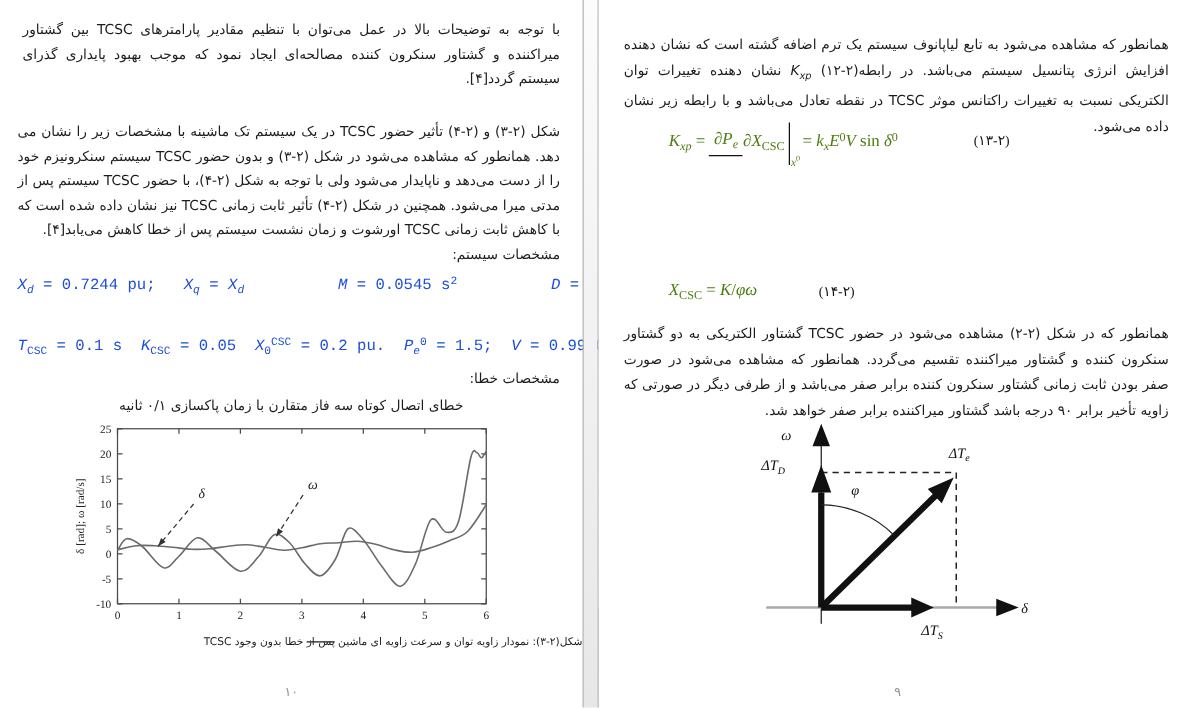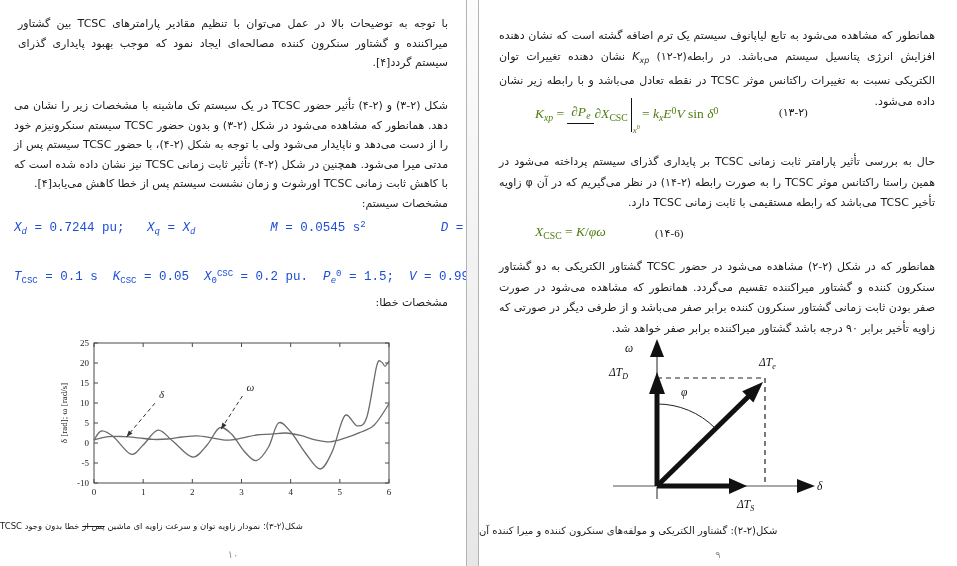--- a/index.html
+++ b/index.html
@@ -47,21 +47,21 @@
   .tk-sub{vertical-align:-3px;font-size:72%;}
   .tk-sup{vertical-align:4px;font-size:72%;}
   .tk-strike{text-decoration:line-through;}
   .frac{display:inline-flex;align-items:flex-end;margin:0 3px;line-height:1.25;}
   .fnum{border-bottom:1px solid #111;padding:0 4px 1px 4px;}
   .fden{padding-top:1px;}
   .evalwrap{display:inline-flex;align-items:flex-end;height:36px;margin-right:3px;}
   .evalbar{border-left:1.2px solid #111;height:34px;display:inline-block;}
   .evalsub{font-size:9px;position:relative;top:3px;left:1px;}
   .figure-caption{
-    position:absolute;direction:rtl;width:100%;text-align:left;color:#1c1c1c;margin-top:12px;
+    position:absolute;direction:rtl;width:100%;text-align:right;color:#1c1c1c;
   }
   #caption-left{top:509px;font-size:8.5px;}
   #caption-right{top:513px;font-size:10px;}
   .page-number{
     position:absolute;top:549px;width:100%;text-align:center;
     font-size:10px;color:#8f8f8f;
   }
   .tick{font-family:"Liberation Serif","DejaVu Sans",serif;font-size:9px;fill:#222;}
   .ann{font-family:"Liberation Serif","DejaVu Sans",serif;font-style:italic;font-size:11px;fill:#222;}
   .dlabel{font-family:"Liberation Serif","DejaVu Sans",serif;font-style:italic;font-size:11.5px;fill:#111;}
@@ -77,20 +77,21 @@
 
   <div class="para" style="top:96px;right:18px;left:14px;">شکل (۲-۳) و (۲-۴) تأثیر حضور TCSC در یک سیستم تک ماشینه با مشخصات زیر را نشان می دهد. همانطور که مشاهده می‌شود در شکل (۲-۳) و بدون حضور TCSC سیستم سنکرونیزم خود را از دست می‌دهد و ناپایدار می‌شود ولی با توجه به شکل (۲-۴)، با حضور TCSC سیستم پس از مدتی میرا می‌شود. همچنین در شکل (۲-۴) تأثیر ثابت زمانی TCSC نیز نشان داده شده است که با کاهش ثابت زمانی TCSC اورشوت و زمان نشست سیستم پس از خطا کاهش می‌یابد[۴].</div>
 
   <div class="label-line" style="top:197px;right:18px;">مشخصات سیستم:</div>
 
   <div class="eqline" style="top:220px;left:14px;"><span class="tk-i">X</span><span class="tk-sub tk-i">d</span><span> = 0.7244 pu;   </span><span class="tk-i">X</span><span class="tk-sub tk-i">q</span><span> = </span><span class="tk-i">X</span><span class="tk-sub tk-i">d</span><span>          </span><span class="tk-i">M</span><span> = 0.0545 s</span><span class="tk-sup">2</span><span>          </span><span class="tk-i">D</span><span> = 0.0055 s;</span></div>
   <div class="eqline" style="top:269px;left:14px;"><span class="tk-i">T</span><span class="tk-sub">CSC</span><span> = 0.1 s  </span><span class="tk-i">K</span><span class="tk-sub">CSC</span><span> = 0.05  </span><span class="tk-i">X</span><span class="tk-sub">0</span><span class="tk-sup">CSC</span><span> = 0.2 pu.  </span><span class="tk-i">P</span><span class="tk-sub tk-i">e</span><span class="tk-sup">0</span><span> = 1.5;  </span><span class="tk-i">V</span><span> = 0.9950 pu;  </span><span class="tk-i">V</span><span class="tk-sub">T</span><span class="tk-sup">0</span><span> = 1.0.</span></div>
 
   <div class="label-line" style="top:296px;right:18px;">مشخصات خطا:</div>
 
+  <div class="label-line centered" style="top:318px;right:18px;left:18px;">خطای اتصال کوتاه سه فاز متقارن با زمان پاکسازی ۰/۱ ثانیه</div>
 
   <svg id="chart-svg" style="left:58px;top:337px;" width="340" height="170" viewBox="0 0 340 170">
       <rect x="36" y="6" width="295" height="140" fill="none" stroke="#4a4a4a" stroke-width="1"></rect>
       <line x1="36" y1="146" x2="36" y2="142" stroke="#4a4a4a" stroke-width="1"></line>
       <line x1="36" y1="6" x2="36" y2="10" stroke="#4a4a4a" stroke-width="1"></line>
       <text x="36" y="158" text-anchor="middle" class="tick">0</text>
       <line x1="85.16666666666666" y1="146" x2="85.16666666666666" y2="142" stroke="#4a4a4a" stroke-width="1"></line>
       <line x1="85.16666666666666" y1="6" x2="85.16666666666666" y2="10" stroke="#4a4a4a" stroke-width="1"></line>
       <text x="85.16666666666666" y="158" text-anchor="middle" class="tick">1</text>
       <line x1="134.33333333333331" y1="146" x2="134.33333333333331" y2="142" stroke="#4a4a4a" stroke-width="1"></line>
@@ -160,26 +161,25 @@
       <span class="fden"><span class="tk-i">∂X</span><span class="tk-sub">CSC</span></span>
     </span>
     <span class="evalwrap">
       <span class="evalbar"></span>
       <span class="evalsub"><span class="tk-i">x</span><span class="tk-sup">0</span></span>
     </span>
     <span><span> = </span><span class="tk-i">k</span><span class="tk-sub tk-i">x</span><span class="tk-i">E</span><span class="tk-sup">0</span><span class="tk-i">V</span><span> sin </span><span class="tk-i">δ</span><span class="tk-sup">0</span></span>
   </div>
   <div class="eq-num" style="top:106px;left:300px;">(۱۳-۲)</div>
 
-  <div class="para" style="top:152px;right:22px;left:20px;">حال به بررسی تأثیر پارامتر ثابت زمانی TCSC بر پایداری گذرای سیستم پرداخته می‌شود در همین راستا راکتانس موثر TCSC را به صورت رابطه (۲-۱۴) در نظر می‌گیریم که در آن φ زاویه تأخیر TCSC می‌باشد که رابطه مستقیمی با ثابت زمانی TCSC دارد.</div>
 
   <div class="equation" style="top:224px;left:56px;">
     <span><span class="tk-i">X</span><span class="tk-sub">CSC</span><span> = </span><span class="tk-i">K</span><span>/</span><span class="tk-i">φω</span></span>
   </div>
-  <div class="eq-num" style="top:227px;left:176px;">(۱۴-6)</div>
+  <div class="eq-num" style="top:227px;left:176px;">(۱۴-۲)</div>
 
   <div class="para" style="top:257px;right:22px;left:20px;">همانطور که در شکل (۲-۲) مشاهده می‌شود در حضور TCSC گشتاور الکتریکی به دو گشتاور سنکرون کننده و گشتاور میراکننده تقسیم می‌گردد. همانطور که مشاهده می‌شود در صورت صفر بودن ثابت زمانی گشتاور سنکرون کننده برابر صفر می‌باشد و از طرفی دیگر در صورتی که زاویه تأخیر برابر ۹۰ درجه باشد گشتاور میراکننده برابر صفر خواهد شد.</div>
 
   <svg style="left:90px;top:336px;" width="270" height="180" viewBox="0 0 270 180">
 
     <line x1="88" y1="163" x2="88" y2="18" stroke="#222" stroke-width="1"></line>
     <polygon points="88,3 81,21 95,21" fill="#111"></polygon>
 
     <line x1="44" y1="150" x2="232" y2="150" stroke="#a8a8a8" stroke-width="2"></line>
     <polygon points="246,150 228,143 228,157" fill="#111"></polygon>
@@ -199,16 +199,15 @@
     <path d="M 88 68 A 82 82 0 0 1 146 92" fill="none" stroke="#222" stroke-width="1"></path>
 
     <text x="56" y="16" class="dlabel">ω</text>
     <text x="248" y="154" class="dlabel">δ</text>
     <text x="112" y="60" class="dlabel">φ</text>
     <text x="40" y="40" class="dlabel"><tspan>ΔT</tspan><tspan class="dlabel-sub" dy="3">D</tspan></text>
     <text x="190" y="30" class="dlabel"><tspan>ΔT</tspan><tspan class="dlabel-sub" dy="3">e</tspan></text>
     <text x="168" y="172" class="dlabel"><tspan>ΔT</tspan><tspan class="dlabel-sub" dy="3">S</tspan></text>
   </svg>
 
-  <div class="figure-caption" id="caption-right">شکل(۲-۲): گشتاور الکتریکی و مولفه‌های سنکرون کننده و میرا کننده آن</div>
 
   <div class="page-number">۹</div>
 </div>
 
 </body></html>

